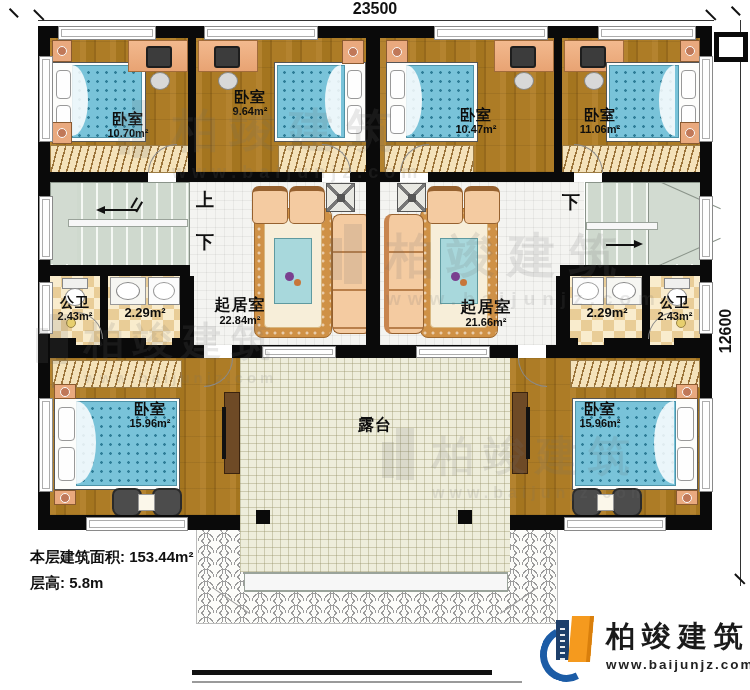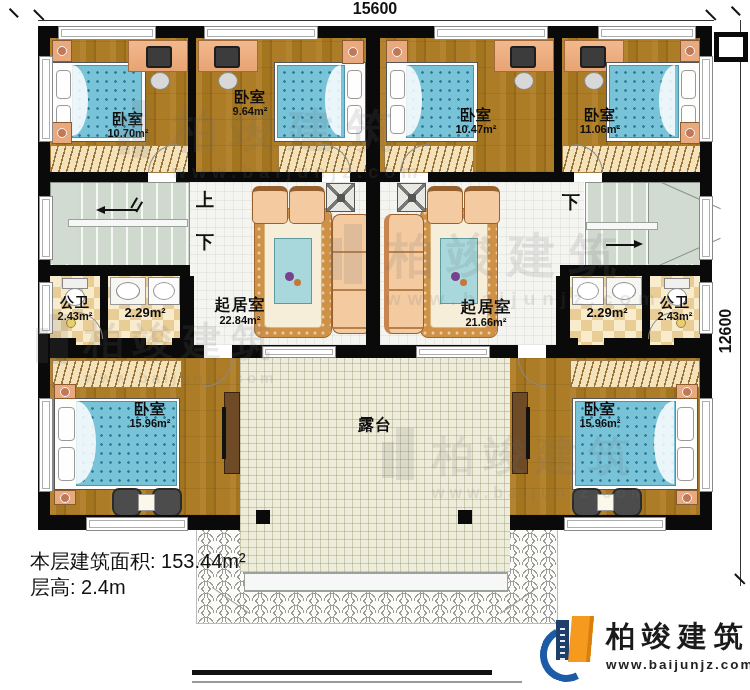--- a/index.html
+++ b/index.html
@@ -73,36 +73,36 @@
   .rname{font-size:15px;letter-spacing:1px;display:block;}
   .rarea{font-size:11px;display:block;}
   .stxt{position:absolute;font-size:18px;font-weight:700;z-index:40;}
   .dim{position:absolute;font-size:16px;font-weight:700;z-index:40;}
   
   .wm{position:absolute;z-index:60;opacity:.15;color:#6f6f6f;pointer-events:none;display:flex;align-items:flex-start;}
   .wmic{background:linear-gradient(#6f6f6f 0 0) 14px 0/18px 100% no-repeat,linear-gradient(#6f6f6f 0 0) 0 14px/12px 70% no-repeat;border-radius:3px;margin-right:10px;}
   .wmb{font-weight:700;display:block;}
   .wmu{font-weight:700;display:block;}
   
-  .ftext{position:absolute;font-size:20px;font-weight:400;z-index:40;}
+  .ftext{position:absolute;font-size:15px;font-weight:700;z-index:40;}
   .title{position:absolute;font-size:43px;font-weight:500;letter-spacing:3px;z-index:40;color:#151515;}
   .logo{position:absolute;z-index:40;display:flex;align-items:center;}
   .logoic{position:relative;width:58px;height:60px;}
   .swoosh{position:absolute;left:0;top:12px;width:40px;height:42px;border:7px solid #1c5ca6;border-top-color:transparent;border-right-color:transparent;border-radius:50%;transform:rotate(18deg);}
   .btower{position:absolute;left:16px;top:6px;width:13px;height:40px;background:#1d3f6b;
       background-image:repeating-linear-gradient(0deg, rgba(255,255,255,.9) 0 2px, rgba(0,0,0,0) 2px 6px);background-size:5px 100%;background-repeat:no-repeat;background-position:4px 6px;}
   .otower{position:absolute;left:30px;top:2px;width:22px;height:46px;background:#f59a1e;transform:skewX(-5deg);
       box-shadow:inset -4px 0 0 #d97f0c;}
 </style>
 </head>
 <body>
 
 <div id="plan">
 
-  <div class="dim" style="left:300px;top:0;width:150px;text-align:center;">15600</div>
+  <div class="dim" style="left:300px;top:0;width:150px;text-align:center;">23500</div>
   <div class="line" style="left:38px;top:20px;width:676px;height:1.2px;background:#333;"></div>
   <div class="line" style="left:32px;top:14px;width:14px;height:1.5px;transform:rotate(45deg);"></div>
   <div class="line" style="left:704px;top:14px;width:14px;height:1.5px;transform:rotate(45deg);"></div>
   <div class="line" style="left:8px;top:12px;width:12px;height:1.5px;transform:rotate(45deg);"></div>
   <div class="line" style="left:730px;top:10px;width:12px;height:1.5px;transform:rotate(45deg);"></div>
   <div class="line" style="left:740px;top:20px;width:1.2px;height:566px;background:#333;"></div>
   <div class="line" style="left:733px;top:578px;width:14px;height:1.5px;transform:rotate(45deg);"></div>
   <div class="dim" style="left:691px;top:322px;width:70px;text-align:center;transform:rotate(-90deg);">12600</div>
 
   <div class="abs wood" style="left:50px;top:38px;width:138px;height:134px;"></div>
@@ -392,21 +392,21 @@
   </div>
   <div class="wm" style="left:382px;top:428px;">
     <div class="wmic" style="width:40px;height:52px;"></div>
     <div>
       <span class="wmb" style="font-size:42px;letter-spacing:10px;">柏竣建筑</span>
       <span class="wmu" style="font-size:16px;letter-spacing:5px;">www.baijunjz.com</span>
     </div>
   </div>
 
   <div class="ftext" style="left:30px;top:548px;">本层建筑面积: 153.44m²</div>
-  <div class="ftext" style="left:30px;top:574px;">层高: 2.4m</div>
+  <div class="ftext" style="left:30px;top:574px;">层高: 5.8m</div>
 
   <div class="line" style="left:192px;top:670px;width:300px;height:4.5px;z-index:40;"></div>
   <div class="line" style="left:192px;top:681px;width:330px;height:1.5px;background:#9a9a9a;z-index:40;"></div>
 
   <div class="logo" style="left:540px;top:614px;">
     <div class="logoic">
       <div class="swoosh"></div>
       <div class="btower"></div>
       <div class="otower"></div>
     </div>

